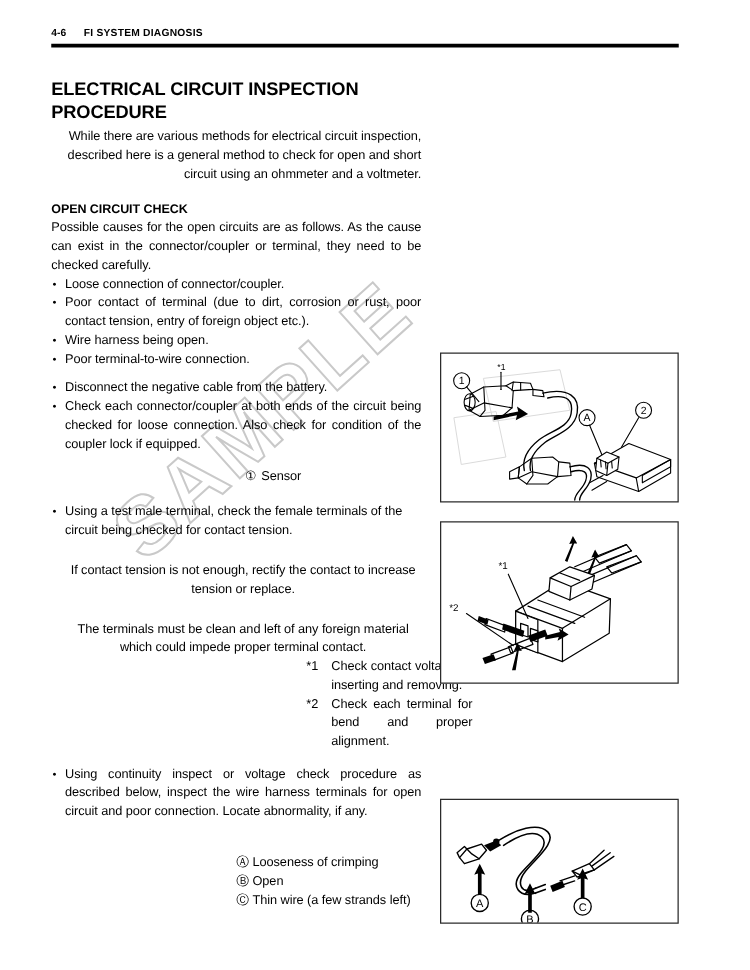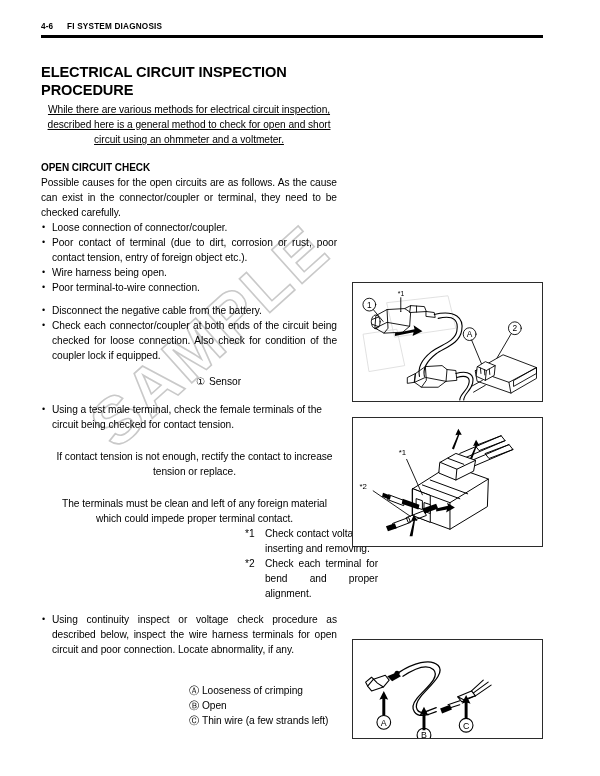--- a/index.html
+++ b/index.html
@@ -66,21 +66,21 @@
     letter-spacing: -0.05px;
   }
 
   p.body {
     margin: 0;
     font-size: 10.2px;
     line-height: 15px;
     text-align: justify;
     letter-spacing: -0.05px;
   }
-  p.body.ragged { text-align: center; text-decoration: underline; }
+  p.body.ragged { text-align: right; }
 
   .gap-3  { height: 3px; }
   .gap-8  { height: 8px; }
   .gap-11 { height: 11px; }
   .gap-13 { height: 13px; }
 
   
   ul.bullets {
     margin: 0;
     padding: 0;

